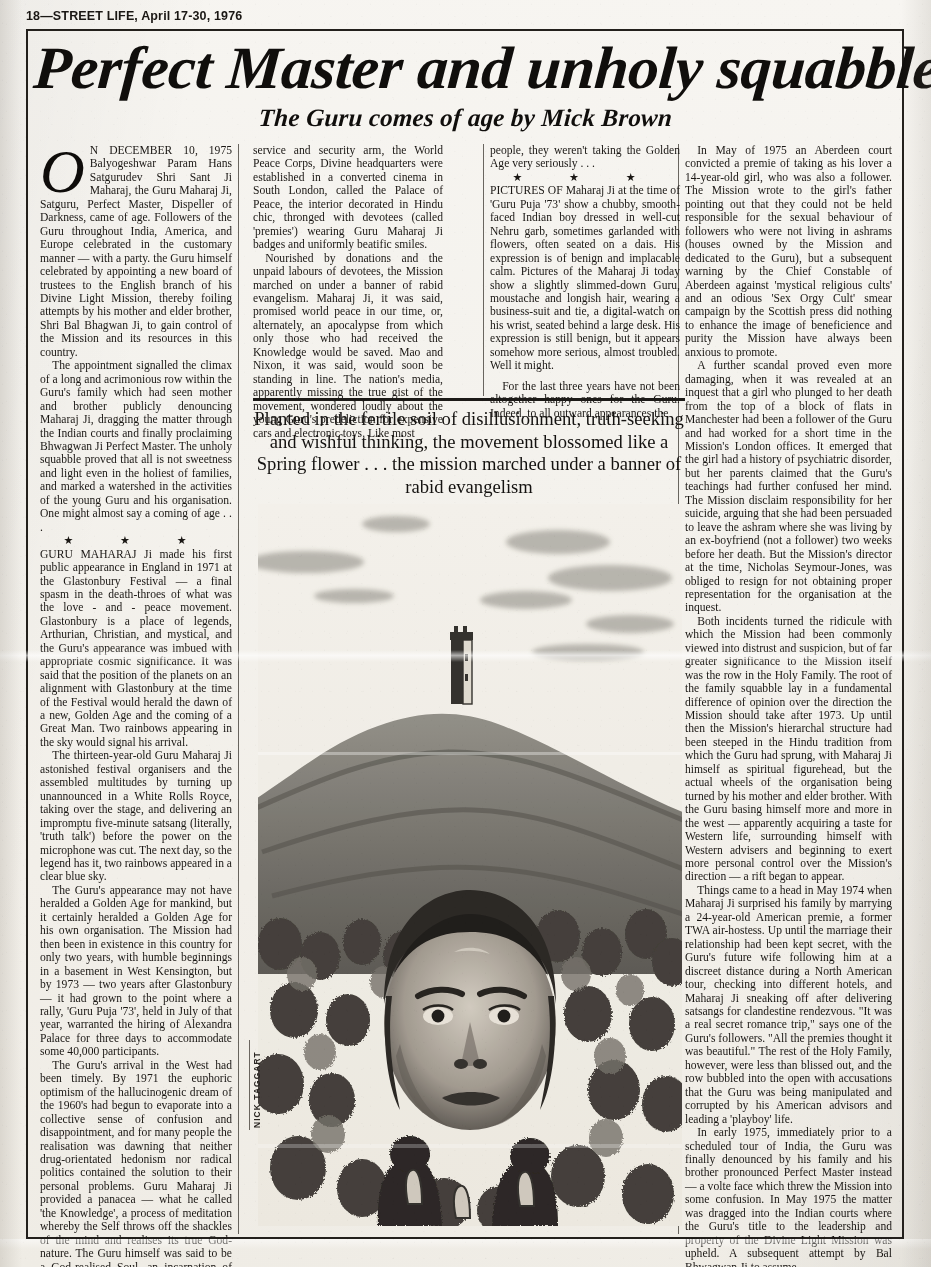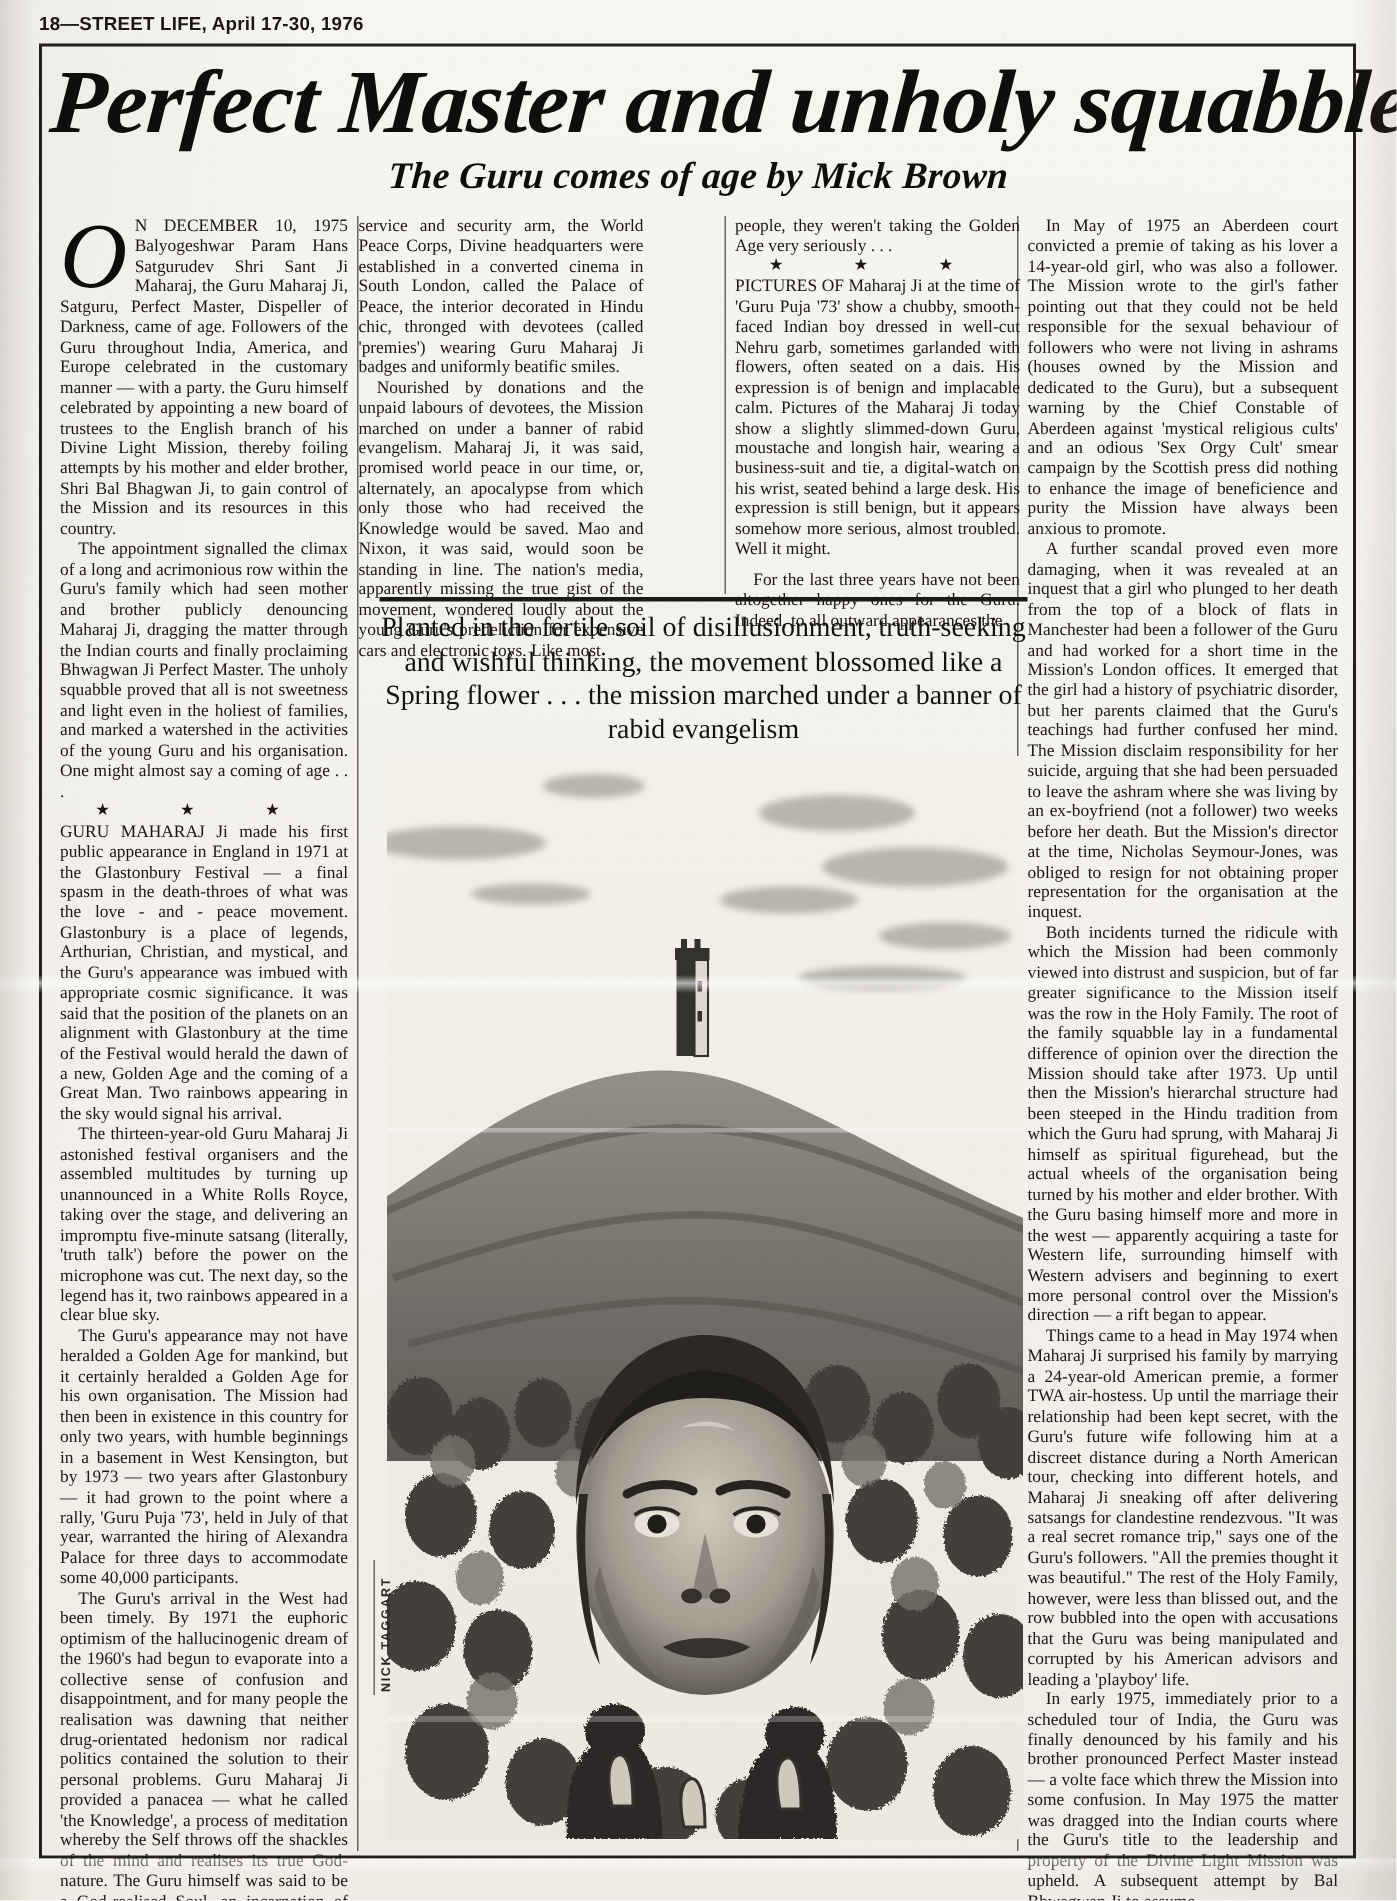--- a/index.html
+++ b/index.html
@@ -62,21 +62,21 @@
     font-size:11.6px;
     line-height:13.45px;
     text-align:justify;
     text-justify:inter-word;
     hyphens:none;
     color:#1a1714;
   }
   .col p{margin:0;text-indent:1.05em;}
   .col p.noind{text-indent:0;}
   .c1{left:0px;width:192px;}
-  .c2{left:199px;width:190px;}
+  .c2{left:213px;width:190px;}
   .c3{left:450px;width:190px;}
   .c4{left:645px;width:207px;}
   
   .vrule{position:absolute;width:1px;background:#3a352f;opacity:.75;}
   
   .dropcap{
     float:left;
     font-family:"Liberation Serif", serif;
     font-style:italic;font-weight:normal;
     font-size:62px;line-height:47px;

